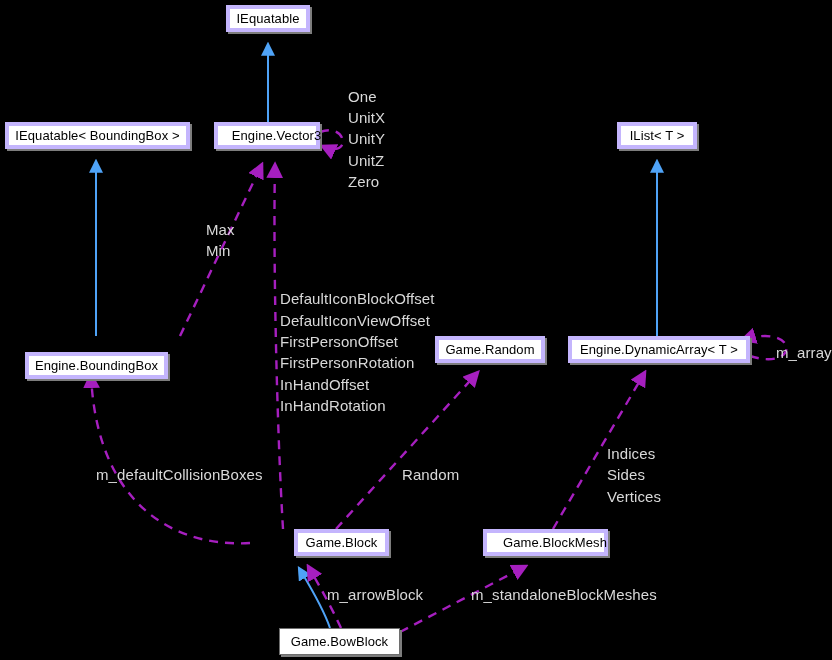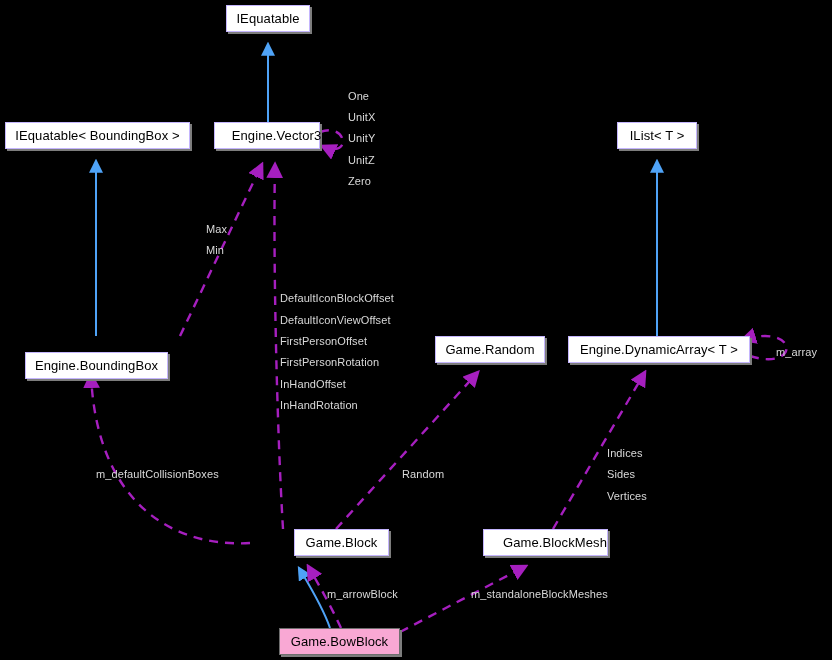--- a/index.html
+++ b/index.html
@@ -20,39 +20,39 @@
     position: absolute;
     left: 0;
     top: 0;
     width: 832px;
     height: 660px;
   }
   .node {
     position: absolute;
     box-sizing: border-box;
     background: #ffffff;
-    border: 1px solid #c4b5fd;
+    border: 4px solid #c4b5fd;
     box-shadow: 2px 2px 0 0 #7d7d7d;
     color: #000000;
     font-size: 13px;
     line-height: 1;
     display: flex;
     align-items: center;
     justify-content: center;
     white-space: nowrap;
     letter-spacing: 0.1px;
   }
   .node.highlight {
-    background: #f9a8d4;
+    background: #ffffff;
     border: 1px solid #6e6e6e;
   }
   .edge-label {
     position: absolute;
     color: #d9d9d9;
-    font-size: 11px;
+    font-size: 15px;
     line-height: 21.5px;
     white-space: nowrap;
     letter-spacing: 0.1px;
   }
 </style>
 </head>
 <body>
 
 <div id="diagram-root">
 

